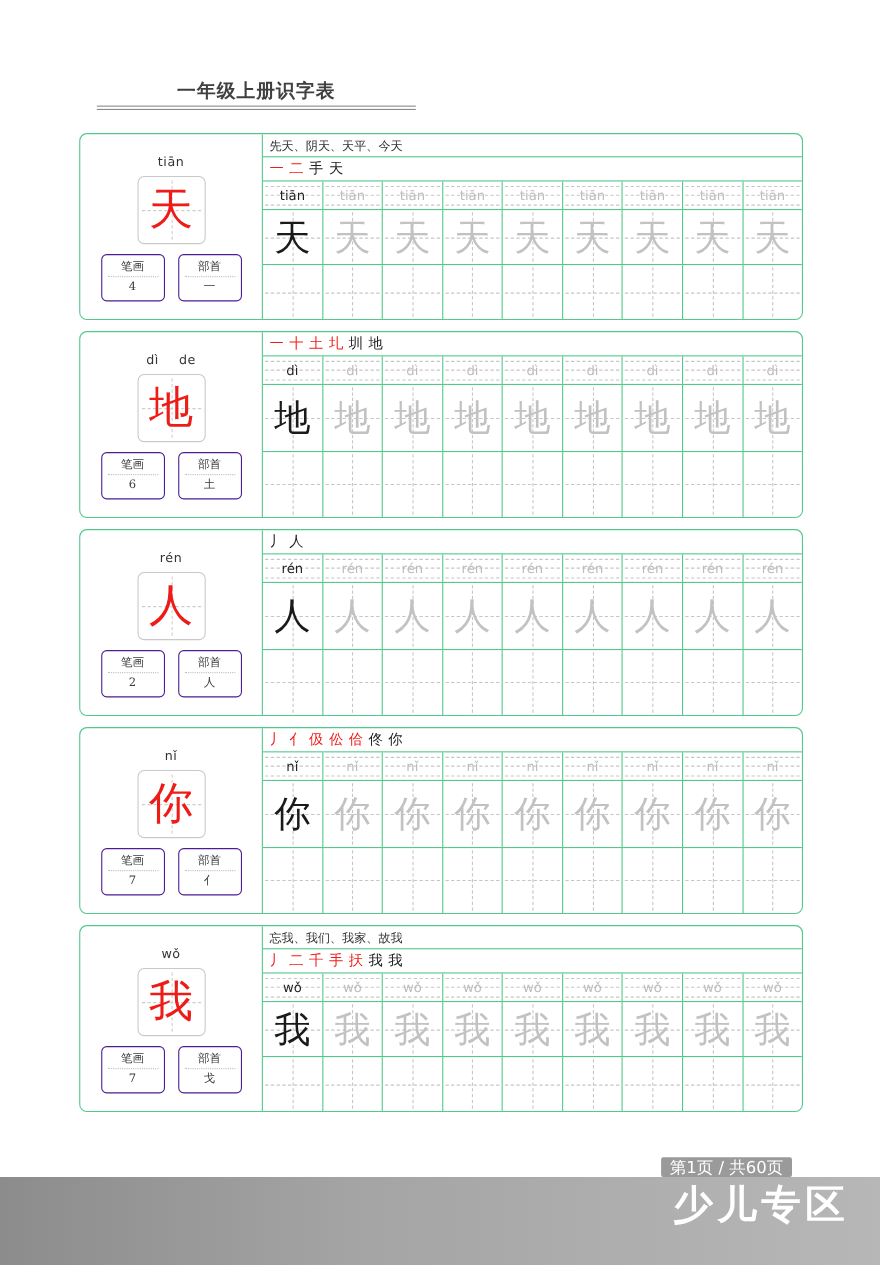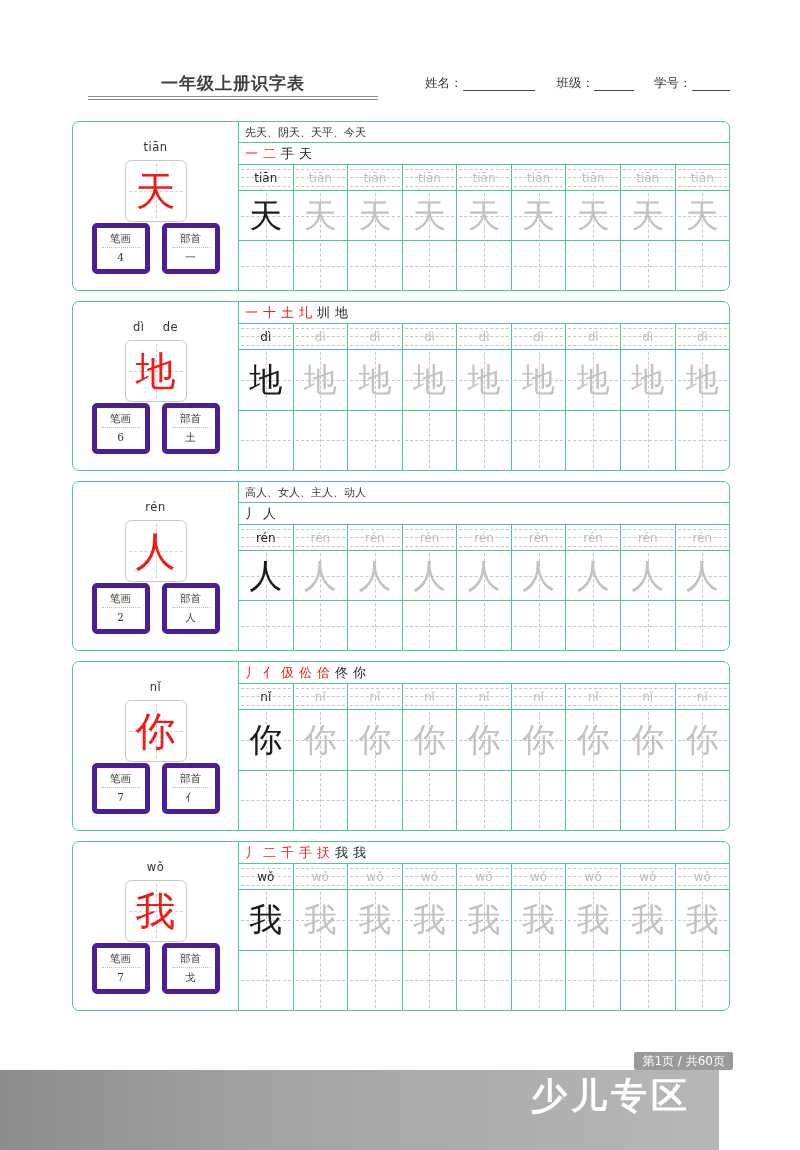--- a/index.html
+++ b/index.html
@@ -78,21 +78,21 @@
     position:absolute; inset:0;
     display:flex; align-items:center; justify-content:center;
     font-family:"DejaVu Serif","Liberation Serif",serif;
     font-size:40px; color:#ee1c18; line-height:1;
   }
   .meta {
     position:absolute; bottom:16px; left:0; width:100%;
     display:flex; justify-content:center; gap:12px;
   }
   .meta-box {
-    width:58px; border:5px solid #4c1d95; border-radius:5px;
+    width:58px; border:1px solid #4c1d95; border-radius:5px;
     background:#fff; text-align:center; padding:3px 0 4px;
   }
   .meta-box .k {
     font-size:10.5px; color:#3a3a3a; line-height:14px;
     border-bottom:1px dotted #bdbdbd; padding-bottom:2px;
     margin:0 5px;
   }
   .meta-box .v {
     font-size:10.5px; color:#3a3a3a; line-height:15px; padding-top:2px;
     font-family:"DejaVu Serif","Liberation Serif",serif;
@@ -164,27 +164,27 @@
   }
   .ccell .ctxt {
     position:relative; z-index:2;
     font-family:"DejaVu Serif","Liberation Serif",serif;
     font-size:33px; line-height:1; color:#c2c2c2;
   }
   .ccell.first .ctxt { color:#1a1a1a; }
 
   
   .pagebar {
-    position:absolute; right:67px; top:1052px;
+    position:absolute; right:80px; top:1052px;
     background:#9a9a9a; color:#fff;
-    font-size:12px; line-height:18px;
+    font-size:15px; line-height:18px;
     padding:0 8px; border-radius:2px;
   }
   .watermark {
-    position:absolute; left:0; bottom:0; width:719px; height:80px;
+    position:absolute; left:0; bottom:0; width:800px; height:80px;
     background:linear-gradient(90deg,#8c8c8c 0%,#a4a4a4 40%,#b7b7b7 100%);
     text-decoration:underline;
   }
   .wm-cn {
     position:absolute; right:28px; top:6px;
     font-size:36px; font-weight:bold; color:#ffffff;
     letter-spacing:4px; line-height:40px;
     font-family:"DejaVu Sans","Liberation Sans",sans-serif;
   }
   .wm-url {
@@ -201,36 +201,20 @@
 
   <div class="header">
     <div class="title-wrap">
       <div class="title">一年级上册识字表</div>
     </div>
     <div class="title-rules">
       <div class="r1"></div>
       <div class="r2"></div>
     </div>
 
-    <div class="fields">
-      <div class="field">
-        <span class="lbl">姓名：</span>
-        <span class="blank blank-name"></span>
-      </div>
-      <div class="gap-a"></div>
-      <div class="field">
-        <span class="lbl">班级：</span>
-        <span class="blank blank-class"></span>
-      </div>
-      <div class="gap-b"></div>
-      <div class="field">
-        <span class="lbl">学号：</span>
-        <span class="blank blank-no"></span>
-      </div>
-    </div>
   </div>
 
   <div class="blocks">
 
     <div class="block">
       <div class="info">
         <div class="pinyin-top">
           <span>tiān</span>
         </div>
         <div class="big-box">
@@ -591,21 +575,20 @@
             <div class="k">笔画</div>
             <div class="v">2</div>
           </div>
           <div class="meta-box">
             <div class="k">部首</div>
             <div class="v">人</div>
           </div>
         </div>
       </div>
       <div class="practice">
-        <div class="row-words">高人、女人、主人、动人</div>
         <div class="row-strokes">
             <span class="done">丿</span>
             <span class="done">人</span>
           </div>
         <div class="row-pinyin">
             <div class="pcell first">
               <div class="rule r-top"></div>
               <div class="rule r-mid"></div>
               <div class="rule r-bot"></div>
               <div class="ptxt">rén</div>
@@ -937,20 +920,21 @@
             <div class="k">笔画</div>
             <div class="v">7</div>
           </div>
           <div class="meta-box">
             <div class="k">部首</div>
             <div class="v">戈</div>
           </div>
         </div>
       </div>
       <div class="practice">
+        <div class="row-words">忘我、我们、我家、故我</div>
         <div class="row-strokes">
             <span>丿</span>
             <span>二</span>
             <span>千</span>
             <span>手</span>
             <span>扷</span>
             <span class="done">我</span>
             <span class="done">我</span>
           </div>
         <div class="row-pinyin">

